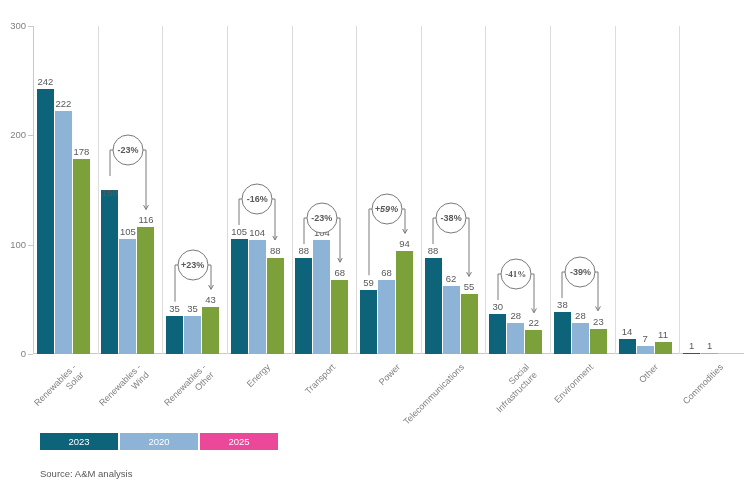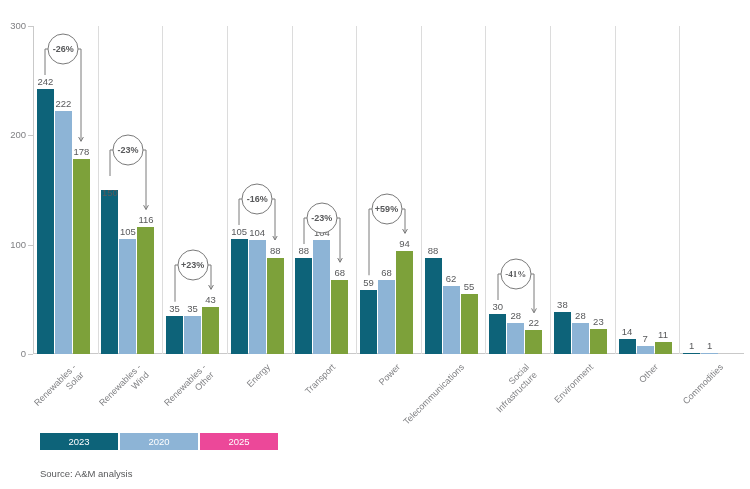--- a/index.html
+++ b/index.html
@@ -277,33 +277,20 @@
         <div class="bar-value" style="left: 12px; width: 29px; bottom: 9.65333px;">7</div>
         <div class="bar" title="2025 Other: 11" style="left: 36px; width: 17px; height: 12.0267px; background: rgb(125, 161, 58);"></div>
         <div class="bar-value" style="left: 30px; width: 29px; bottom: 14.0267px;">11</div>
       </div>
       <div class="bar-group" style="left: 650.182px; width: 53px;">
         <div class="bar" title="2023 Commodities: 1" style="left: 0px; width: 17px; height: 1.5px; background: rgb(13, 99, 121);"></div>
         <div class="bar-value" style="left: -6px; width: 29px; bottom: 3.5px;">1</div>
         <div class="bar" title="2024 Commodities: 1" style="left: 18px; width: 17px; height: 1.5px; background: rgb(141, 180, 214);"></div>
         <div class="bar-value" style="left: 12px; width: 29px; bottom: 3.5px;">1</div>
       </div>
-      <div class="annot" style="left: -15.6818px; top: -4.58667px; width: 92px; height: 149.973px;">
-        <svg width="92" height="149.9733333333333">
-          <defs>
-            <marker id="arrow0" markerWidth="6" markerHeight="6" refX="4" refY="3" orient="auto">
-              <path d="M0,0.6 L4.4,3 L0,5.4" fill="none" stroke="#7a7a7a" stroke-width="1"></path>
-            </marker>
-          </defs>
-          <path d="M28,54 L28,28 L31,28" fill="none" stroke="#7a7a7a" stroke-width="1"></path>
-          <path d="M61,28 L64,28 L64,119.9733333333333" fill="none" stroke="#7a7a7a" stroke-width="1" marker-end="url(#arrow0)"></path>
-          <circle cx="46" cy="28" r="15" fill="#ffffff" stroke="#7a7a7a" stroke-width="1"></circle>
-        </svg>
-        <div class="annot-text" style="left: 46px; top: 28px;">-26%</div>
-      </div>
       <div class="annot" style="left: 48.9545px; top: 96px; width: 92px; height: 117.173px;">
         <svg width="92" height="117.17333333333335">
           <defs>
             <marker id="arrow1" markerWidth="6" markerHeight="6" refX="4" refY="3" orient="auto">
               <path d="M0,0.6 L4.4,3 L0,5.4" fill="none" stroke="#7a7a7a" stroke-width="1"></path>
             </marker>
           </defs>
           <path d="M28,54 L28,28 L31,28" fill="none" stroke="#7a7a7a" stroke-width="1"></path>
           <path d="M61,28 L64,28 L64,87.17333333333335" fill="none" stroke="#7a7a7a" stroke-width="1" marker-end="url(#arrow1)"></path>
           <circle cx="46" cy="28" r="15" fill="#ffffff" stroke="#7a7a7a" stroke-width="1"></circle>
@@ -342,45 +329,71 @@
             <marker id="arrow4" markerWidth="6" markerHeight="6" refX="4" refY="3" orient="auto">
               <path d="M0,0.6 L4.4,3 L0,5.4" fill="none" stroke="#7a7a7a" stroke-width="1"></path>
             </marker>
           </defs>
           <path d="M28,54 L28,28 L31,28" fill="none" stroke="#7a7a7a" stroke-width="1"></path>
           <path d="M61,28 L64,28 L64,71.86666666666667" fill="none" stroke="#7a7a7a" stroke-width="1" marker-end="url(#arrow4)"></path>
           <circle cx="46" cy="28" r="15" fill="#ffffff" stroke="#7a7a7a" stroke-width="1"></circle>
         </svg>
         <div class="annot-text" style="left: 46px; top: 28px;">-23%</div>
       </div>
-      <div class="annot" style="left: 307.5px; top: 155.227px; width: 92px; height: 122.267px;">
+      <div class="annot" style="left: 307.5px; top: 155.227px; width: 92px; height: 122.267px; font-style: italic;">
         <svg width="92" height="122.26666666666668">
           <defs>
             <marker id="arrow5" markerWidth="6" markerHeight="6" refX="4" refY="3" orient="auto">
               <path d="M0,0.6 L4.4,3 L0,5.4" fill="none" stroke="#7a7a7a" stroke-width="1"></path>
             </marker>
           </defs>
           <path d="M28,94.26666666666668 L28,28 L31,28" fill="none" stroke="#7a7a7a" stroke-width="1"></path>
           <path d="M61,28 L64,28 L64,52" fill="none" stroke="#7a7a7a" stroke-width="1" marker-end="url(#arrow5)"></path>
           <circle cx="46" cy="28" r="15" fill="#ffffff" stroke="#7a7a7a" stroke-width="1"></circle>
         </svg>
         <div class="annot-text" style="left: 46px; top: 28px;">+59%</div>
       </div>
+      <div class="annot" style="left: 372.136px; top: 163.787px; width: 92px; height: 116.08px;">
+        <svg width="92" height="116.08000000000001">
+          <defs>
+            <marker id="arrow6" markerWidth="6" markerHeight="6" refX="4" refY="3" orient="auto">
+              <path d="M0,0.6 L4.4,3 L0,5.4" fill="none" stroke="#7a7a7a" stroke-width="1"></path>
+            </marker>
+          </defs>
+          <path d="M28,54 L28,28 L31,28" fill="none" stroke="#7a7a7a" stroke-width="1"></path>
+          <path d="M61,28 L64,28 L64,86.08000000000001" fill="none" stroke="#7a7a7a" stroke-width="1" marker-end="url(#arrow6)"></path>
+          <circle cx="46" cy="28" r="15" fill="#ffffff" stroke="#7a7a7a" stroke-width="1"></circle>
+        </svg>
+        <div class="annot-text" style="left: 46px; top: 28px;">-38%</div>
+      </div>
       <div class="annot" style="left: 436.773px; top: 219.547px; width: 92px; height: 96.4px; font-family: Liberation Serif, serif;">
         <svg width="92" height="96.39999999999998">
           <defs>
             <marker id="arrow7" markerWidth="6" markerHeight="6" refX="4" refY="3" orient="auto">
               <path d="M0,0.6 L4.4,3 L0,5.4" fill="none" stroke="#7a7a7a" stroke-width="1"></path>
             </marker>
           </defs>
           <path d="M28,54 L28,28 L31,28" fill="none" stroke="#7a7a7a" stroke-width="1"></path>
           <path d="M61,28 L64,28 L64,66.39999999999998" fill="none" stroke="#7a7a7a" stroke-width="1" marker-end="url(#arrow7)"></path>
           <circle cx="46" cy="28" r="15" fill="#ffffff" stroke="#7a7a7a" stroke-width="1"></circle>
         </svg>
         <div class="annot-text" style="left: 46px; top: 28px;">-41%</div>
+      </div>
+      <div class="annot" style="left: 501.409px; top: 218.453px; width: 92px; height: 96.4px;">
+        <svg width="92" height="96.40000000000003">
+          <defs>
+            <marker id="arrow8" markerWidth="6" markerHeight="6" refX="4" refY="3" orient="auto">
+              <path d="M0,0.6 L4.4,3 L0,5.4" fill="none" stroke="#7a7a7a" stroke-width="1"></path>
+            </marker>
+          </defs>
+          <path d="M28,54 L28,28 L31,28" fill="none" stroke="#7a7a7a" stroke-width="1"></path>
+          <path d="M61,28 L64,28 L64,66.40000000000003" fill="none" stroke="#7a7a7a" stroke-width="1" marker-end="url(#arrow8)"></path>
+          <circle cx="46" cy="28" r="15" fill="#ffffff" stroke="#7a7a7a" stroke-width="1"></circle>
+        </svg>
+        <div class="annot-text" style="left: 46px; top: 28px;">-39%</div>
       </div>
     </div>
 
   <div id="cat-labels">
       <div class="cat-label" style="left: -58.6818px; top: 362px;">Renewables -
 Solar</div>
       <div class="cat-label" style="left: 5.95455px; top: 362px;">Renewables -
 Wind</div>
       <div class="cat-label" style="left: 70.5909px; top: 362px;">Renewables -
 Other</div>

